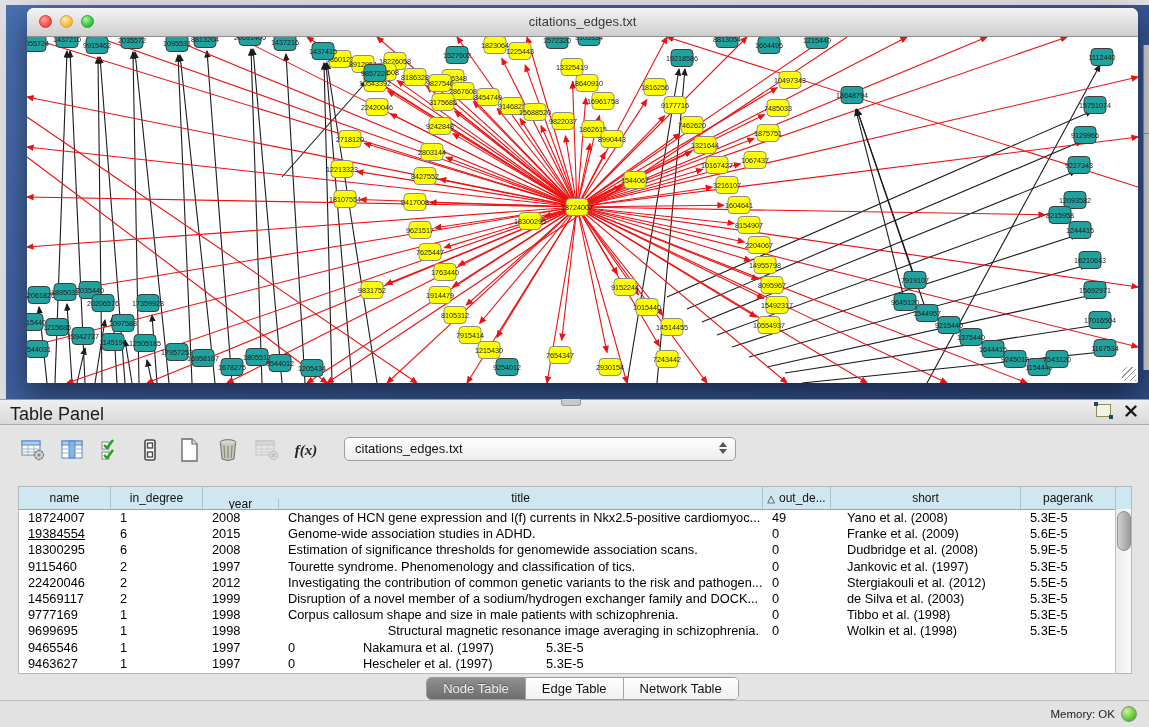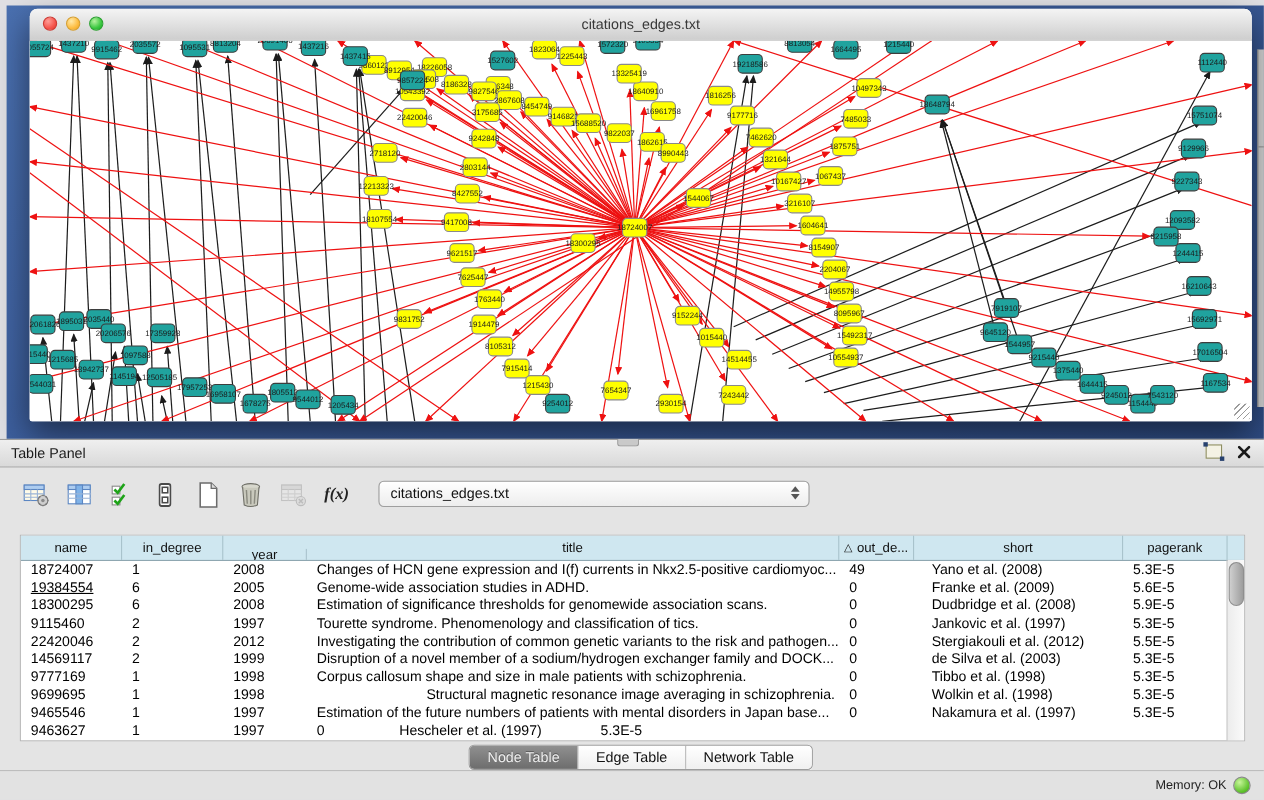--- a/index.html
+++ b/index.html
@@ -27,21 +27,21 @@
   .light.green{background:radial-gradient(circle at 35% 30%,#b6f2a0,#39c73f 60%,#1fa32c);border:1px solid #2aa12f;}
   .win-content{position:relative;width:100%;height:346px;background:#ffffff;overflow:hidden;border-radius:0 0 2px 2px;}
   .win-content svg{display:block;}
   .resize-grip{position:absolute;right:2px;bottom:2px;width:14px;height:14px;
     background:repeating-linear-gradient(135deg,transparent 0 3px,#9a9a9a 3px 4px);}
 
   
   .table-panel{position:absolute;left:0;top:399px;width:1149px;height:301px;background:#e4e4e4;}
   .panel-header{position:relative;height:24px;background:linear-gradient(#efefef,#d9d9d9);
     border-top:1px solid #9b9b9b;border-bottom:1px solid #ababab;}
-  .panel-header .panel-title{position:absolute;left:10px;top:4px;font-size:13px;color:#1b1b1b;}
+  .panel-header .panel-title{position:absolute;left:10px;top:4px;font-size:18px;color:#1b1b1b;}
   .panel-header .hdr-icons{position:absolute;right:12px;top:4px;display:flex;gap:14px;align-items:center;}
   .float-ico{position:relative;width:13px;height:11px;border:1px solid #8d8d62;background:#f4f2e4;}
   .float-ico i{position:absolute;width:4px;height:4px;background:#27416e;display:block;}
   .float-ico i.tl{left:-3px;top:-3px;} .float-ico i.br{right:-3px;bottom:-3px;}
   .divider-handle{position:absolute;left:561px;top:-1px;width:18px;height:6px;background:#c9c9c9;
     border:1px solid #9b9b9b;border-top:none;border-radius:0 0 3px 3px;}
 
   .panel-body{position:relative;height:275px;}
 
   
@@ -626,21 +626,21 @@
               <div class="gc" style="width: 92px;">1</div>
               <div class="gc" style="width: 76px;">2008</div>
               <div class="gc" style="width: 484px;">Changes of HCN gene expression and I(f) currents in Nkx2.5-positive cardiomyoc...</div>
               <div class="gc" style="width: 68px;">49</div>
               <div class="gc" style="width: 190px; padding-left: 16px;">Yano et al. (2008)</div>
               <div class="gc" style="width: 95px;">5.3E-5</div>
             </div>
             <div class="gr">
               <div class="gc" style="width: 92px; text-decoration: underline;">19384554</div>
               <div class="gc" style="width: 92px;">6</div>
-              <div class="gc" style="width: 76px;">2005</div>
+              <div class="gc" style="width: 76px;">2015</div>
               <div class="gc" style="width: 484px;">Genome-wide association studies in ADHD.</div>
               <div class="gc" style="width: 68px;">0</div>
               <div class="gc" style="width: 190px; padding-left: 16px;">Franke et al. (2009)</div>
               <div class="gc" style="width: 95px;">5.6E-5</div>
             </div>
             <div class="gr">
               <div class="gc" style="width: 92px;">18300295</div>
               <div class="gc" style="width: 92px;">6</div>
               <div class="gc" style="width: 76px;">2008</div>
               <div class="gc" style="width: 484px;">Estimation of significance thresholds for genomewide association scans.</div>
@@ -690,21 +690,20 @@
               <div class="gc" style="width: 76px;">1998</div>
               <div class="gc" style="width: 484px; text-align: right;">Structural magnetic resonance image averaging in schizophrenia.</div>
               <div class="gc" style="width: 68px;">0</div>
               <div class="gc" style="width: 190px; padding-left: 16px;">Wolkin et al. (1998)</div>
               <div class="gc" style="width: 95px;">5.3E-5</div>
             </div>
             <div class="gr">
               <div class="gc" style="width: 92px;">9465546</div>
               <div class="gc" style="width: 92px;">1</div>
               <div class="gc" style="width: 76px;">1997</div>
-              <div class="gc" style="width: 484px;">Estimation of the future numbers of patients with mental disorders in Japan base...</div>
               <div class="gc" style="width: 68px;">0</div>
               <div class="gc" style="width: 190px; padding-left: 16px;">Nakamura et al. (1997)</div>
               <div class="gc" style="width: 95px;">5.3E-5</div>
             </div>
             <div class="gr">
               <div class="gc" style="width: 92px;">9463627</div>
               <div class="gc" style="width: 92px;">1</div>
               <div class="gc" style="width: 76px;">1997</div>
               <div class="gc" style="width: 68px;">0</div>
               <div class="gc" style="width: 190px; padding-left: 16px;">Hescheler et al. (1997)</div>

